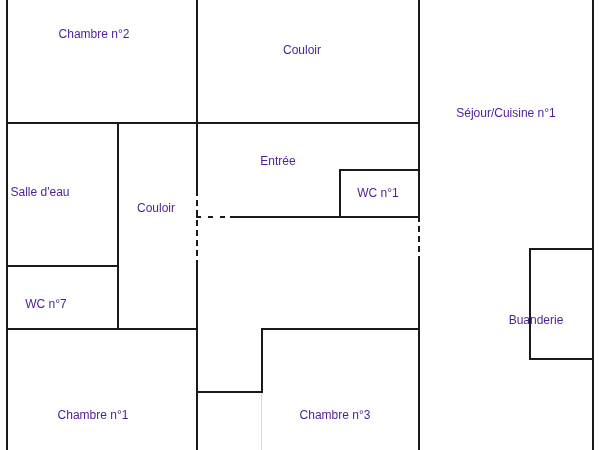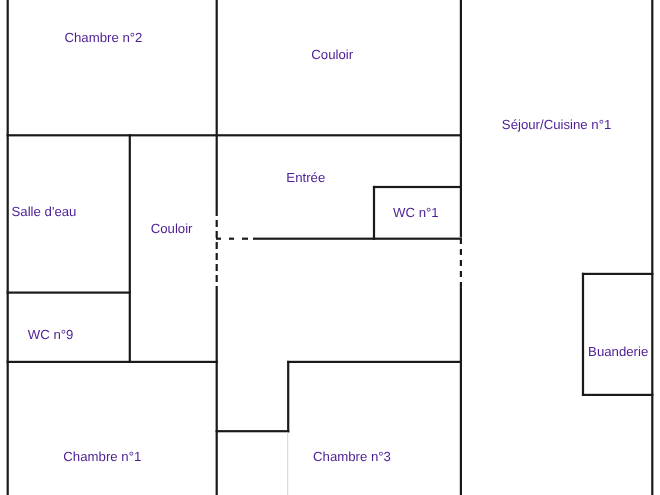--- a/index.html
+++ b/index.html
@@ -53,17 +53,17 @@
   <div class="wall v" style="left:529px; top:248px; height:112px;"></div>
   <div class="wall h" style="left:529px; top:358px; width:65px;"></div>
 
   <div class="label" style="left:94px; top:34px;">Chambre n°2</div>
   <div class="label" style="left:302px; top:50px;">Couloir</div>
   <div class="label" style="left:506px; top:113px;">Séjour/Cuisine n°1</div>
   <div class="label" style="left:40px; top:192px;">Salle d'eau</div>
   <div class="label" style="left:156px; top:208px;">Couloir</div>
   <div class="label" style="left:278px; top:161px;">Entrée</div>
   <div class="label" style="left:378px; top:193px;">WC n°1</div>
-  <div class="label" style="left:46px; top:304px;">WC n°9</div>
-  <div class="label" style="left:562px; top:320px;">Buanderie</div>
+  <div class="label" style="left:46px; top:304px;">WC n°7</div>
+  <div class="label" style="left:536px; top:320px;">Buanderie</div>
   <div class="label" style="left:93px; top:415px;">Chambre n°1</div>
-  <div class="label" style="left:320px; top:415px;">Chambre n°3</div>
+  <div class="label" style="left:335px; top:415px;">Chambre n°3</div>
 </div>
 
 </body></html>

